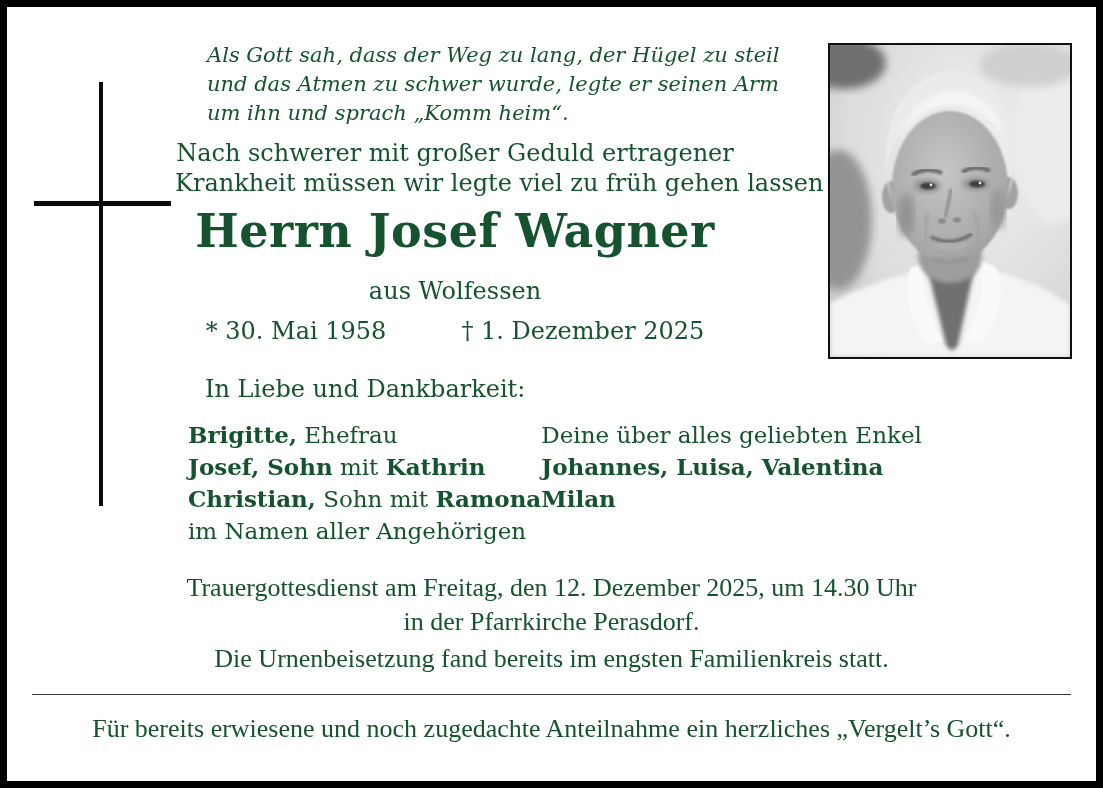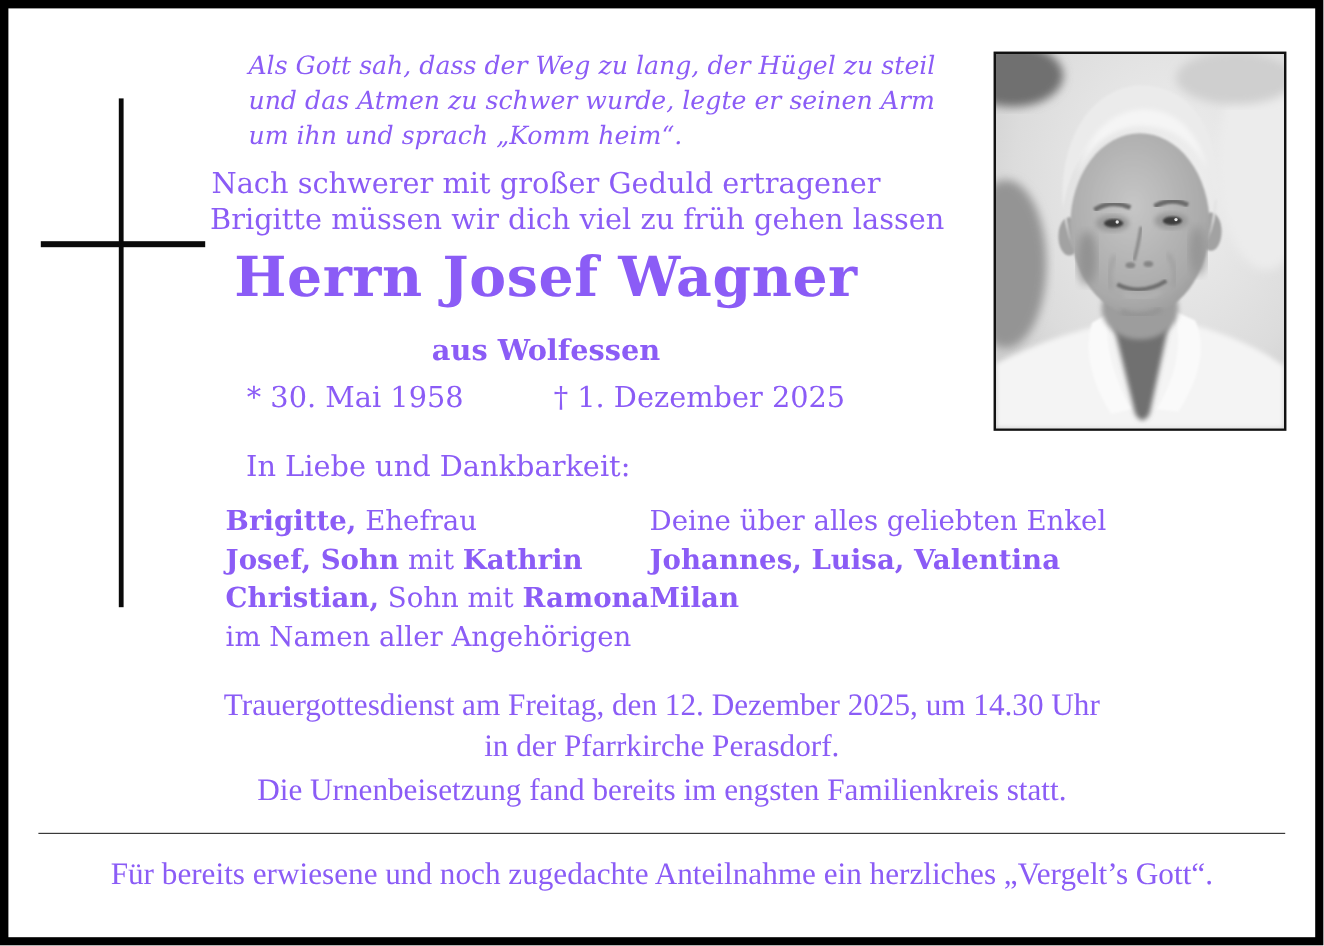--- a/index.html
+++ b/index.html
@@ -4,21 +4,21 @@
 <style>
   html, body { margin: 0; padding: 0; background: #ffffff; }
   .page {
     position: relative;
     width: 1103px;
     height: 788px;
     box-sizing: border-box;
     border: 7px solid #000000;
     background: #ffffff;
     font-family: "DejaVu Serif", serif;
-    color: #8b5cf6;
+    color: #14532d;
     overflow: hidden;
   }
 
   
   .cross-v {
     position: absolute;
     left: 92px; top: 75px;
     width: 4px; height: 424px;
     background: #0a0a0a;
   }
@@ -71,21 +71,21 @@
     font-size: 46px;
     font-weight: bold;
     line-height: 60px;
     white-space: nowrap;
     letter-spacing: 0.5px;
   }
   .origin {
     top: 270px;
     text-align: center;
     font-size: 24px;
-    font-weight: bold;
+    font-weight: normal;
     white-space: nowrap;
   }
   .dates {
     top: 310px;
     display: flex;
     justify-content: center;
     gap: 75px;
     font-size: 24px;
     white-space: nowrap;
   }
@@ -218,21 +218,21 @@
 
   <div class="column">
     <div class="quote">
       <div>Als Gott sah, dass der Weg zu lang, der Hügel zu steil</div>
       <div>und das Atmen zu schwer wurde, legte er seinen Arm</div>
       <div>um ihn und sprach „Komm heim“.</div>
     </div>
 
     <div class="intro">
       <div>Nach schwerer mit großer Geduld ertragener</div>
-      <div>Brigitte müssen wir dich viel zu früh gehen lassen</div>
+      <div>Krankheit müssen wir legte viel zu früh gehen lassen</div>
     </div>
 
     <div class="deceased-name">Herrn Josef Wagner</div>
     <div class="origin">aus Wolfessen</div>
 
     <div class="dates">
       <span>* 30. Mai 1958</span>
       <span>† 1. Dezember 2025</span>
     </div>
 

